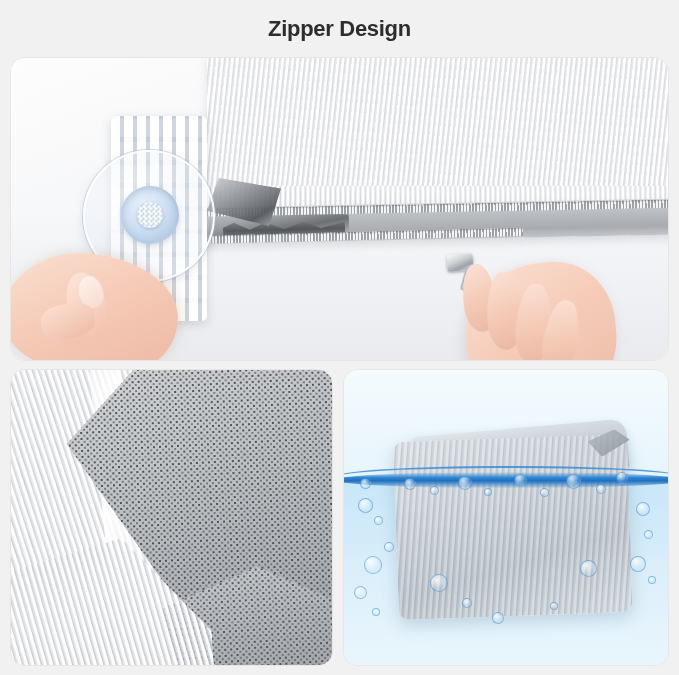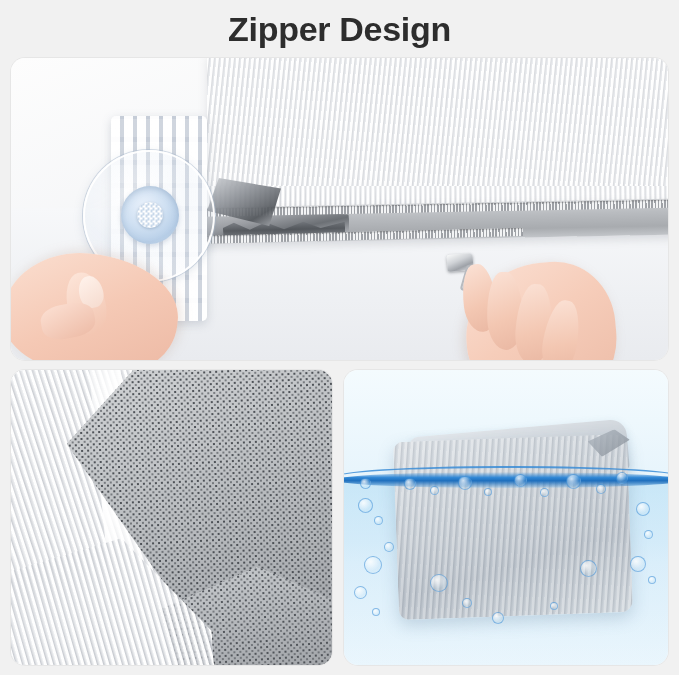--- a/index.html
+++ b/index.html
@@ -20,21 +20,21 @@
     position: absolute;
     left: 0;
     top: 0;
     width: 679px;
     height: 55px;
     display: flex;
     align-items: center;
     justify-content: center;
   }
   .title {
-    font-size: 34px;
+    font-size: 22px;
     font-weight: bold;
     color: #2d2d2d;
     letter-spacing: -0.3px;
     line-height: 1;
     margin-top: 2px;
   }
 
   
   .panel {
     position: absolute;

